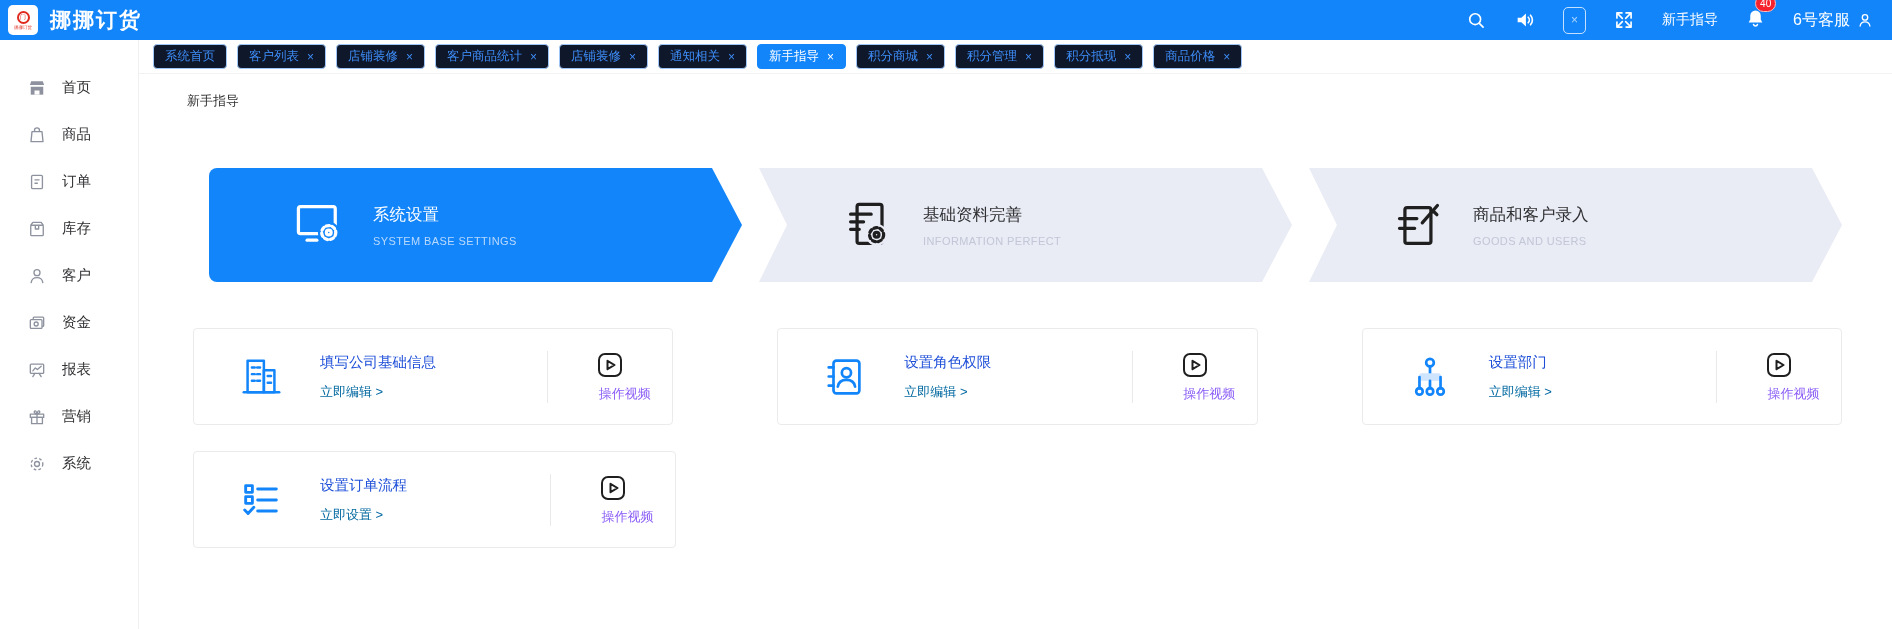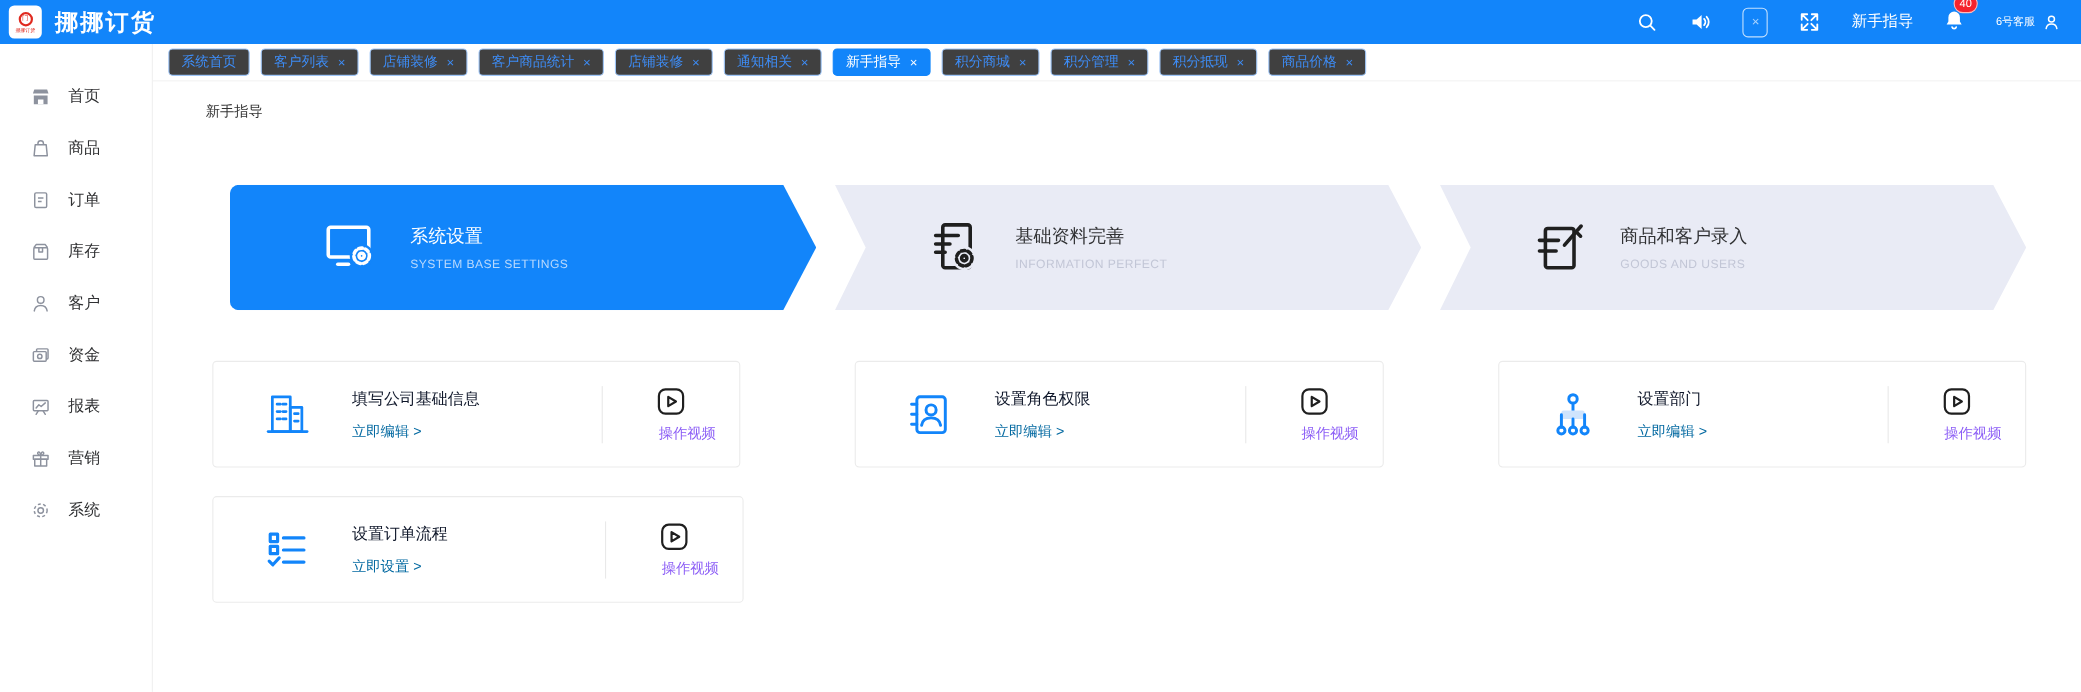--- a/index.html
+++ b/index.html
@@ -13,33 +13,33 @@
   .logo-mini { font-size:4.5px; color:#e02a1f; margin-top:1px; white-space:nowrap; }
   .app-title { font-size:21px; font-weight:bold; letter-spacing:2px; }
   .header-right { margin-left:auto; display:flex; align-items:center; gap:27px; }
   .hicon { width:22px; height:22px; display:flex; align-items:center; justify-content:center; cursor:pointer; }
   .hicon svg { display:block; }
   .boxed-x { width:23px; height:27px; border:1.5px solid rgba(255,255,255,.75); border-radius:5px; display:flex; align-items:center; justify-content:center; color:rgba(255,255,255,.65); font-size:12px; cursor:pointer; }
   .guide-label { font-size:14px; cursor:pointer; white-space:nowrap; }
   .bell-wrap { position:relative; cursor:pointer; }
   .badge { position:absolute; top:-12px; left:10px; min-width:20px; height:17px; padding:0 4px; background:#f5222d; border:1.5px solid #fbb; border-radius:9px; color:#fff; font-size:10px; display:flex; align-items:center; justify-content:center; }
   .user-area { display:flex; align-items:center; gap:6px; cursor:pointer; }
-  .user-label { font-size:10px; white-space:nowrap; }
+  .user-label { font-size:16px; white-space:nowrap; }
 
   
   .shell { display:flex; height:589px; }
   .sidebar { width:139px; background:#fff; border-right:1px solid #f0f0f0; padding-top:24px; flex:none; }
   .side-item { height:47px; display:flex; align-items:center; padding-left:27px; gap:15px; cursor:pointer; color:#303133; font-size:14.5px; }
   .side-item .sicon { width:20px; height:20px; color:#8d929e; flex:none; }
   .side-item .sicon svg { display:block; }
   .main { flex:1; display:flex; flex-direction:column; min-width:0; }
 
   
   .tabbar { height:34px; display:flex; align-items:center; gap:10px; padding:0 14px; border-bottom:1px solid #f2f2f2; flex:none; }
-  .tab { height:25px; display:flex; align-items:center; gap:8px; padding:0 11px; border:1px solid #9fc6f8; border-radius:4px; color:#3d8df8; font-size:12.5px; cursor:pointer; white-space:nowrap; background:#404040; }
+  .tab { height:25px; display:flex; align-items:center; gap:8px; padding:0 11px; border:1px solid #9fc6f8; border-radius:4px; color:#3d8df8; font-size:12.5px; cursor:pointer; white-space:nowrap; background:#0f172a; }
   .tab .tclose { font-size:12px; line-height:1; color:#3d8df8; cursor:pointer; }
   .tab.active { background:#1285fa; border-color:#1285fa; color:#fff; }
   .tab.active .tclose { color:#fff; }
 
   
   .content { padding:18px 50px 0 48px; }
   .breadcrumb { font-size:13px; color:#333; }
 
   .steps { display:flex; gap:17px; margin:58px 0 0 22px; height:114px; }
   .step { flex:1; background:#e9ebf5; display:flex; align-items:center; padding-left:84px; gap:28px; color:#1f1f1f; cursor:pointer;
@@ -57,21 +57,21 @@
   .step.active .step-title { color:#fff; }
   .step-sub { font-size:11px; letter-spacing:.4px; color:#c2c6d6; margin-top:9px; }
   .step.active .step-sub { color:#b9d9fd; }
 
   .cards { display:flex; gap:104px; margin:46px 0 0 6px; }
   .cards.row2 { margin-top:26px; }
   .card { width:483px; height:97px; border:1px solid #ebebeb; border-radius:4px; background:#fff; display:flex; align-items:center; padding-left:44px; }
   .card-icon { width:46px; height:46px; color:#1285fa; flex:none; margin-right:36px; }
   .card-icon svg { display:block; }
   .card-text { display:flex; flex-direction:column; }
-  .card-title { font-size:14.5px; color:#0f172a; }
+  .card-title { font-size:14.5px; color:#1d4ed8; }
   .card-link { font-size:13px; color:#0369a1; margin-top:11px; cursor:pointer; }
   .card-divider { width:1px; height:52px; background:#e9e9e9; margin-left:auto; flex:none; }
   .video-block { width:124px; display:flex; flex-direction:column; align-items:center; cursor:pointer; flex:none; }
   .play-icon { width:28px; height:28px; color:#1f1f1f; }
   .video-label { font-size:13px; color:#8b5cf6; margin-top:6px; white-space:nowrap;margin-left:29px; }
 </style>
 </head>
 <body>
 
 <div class="header">

